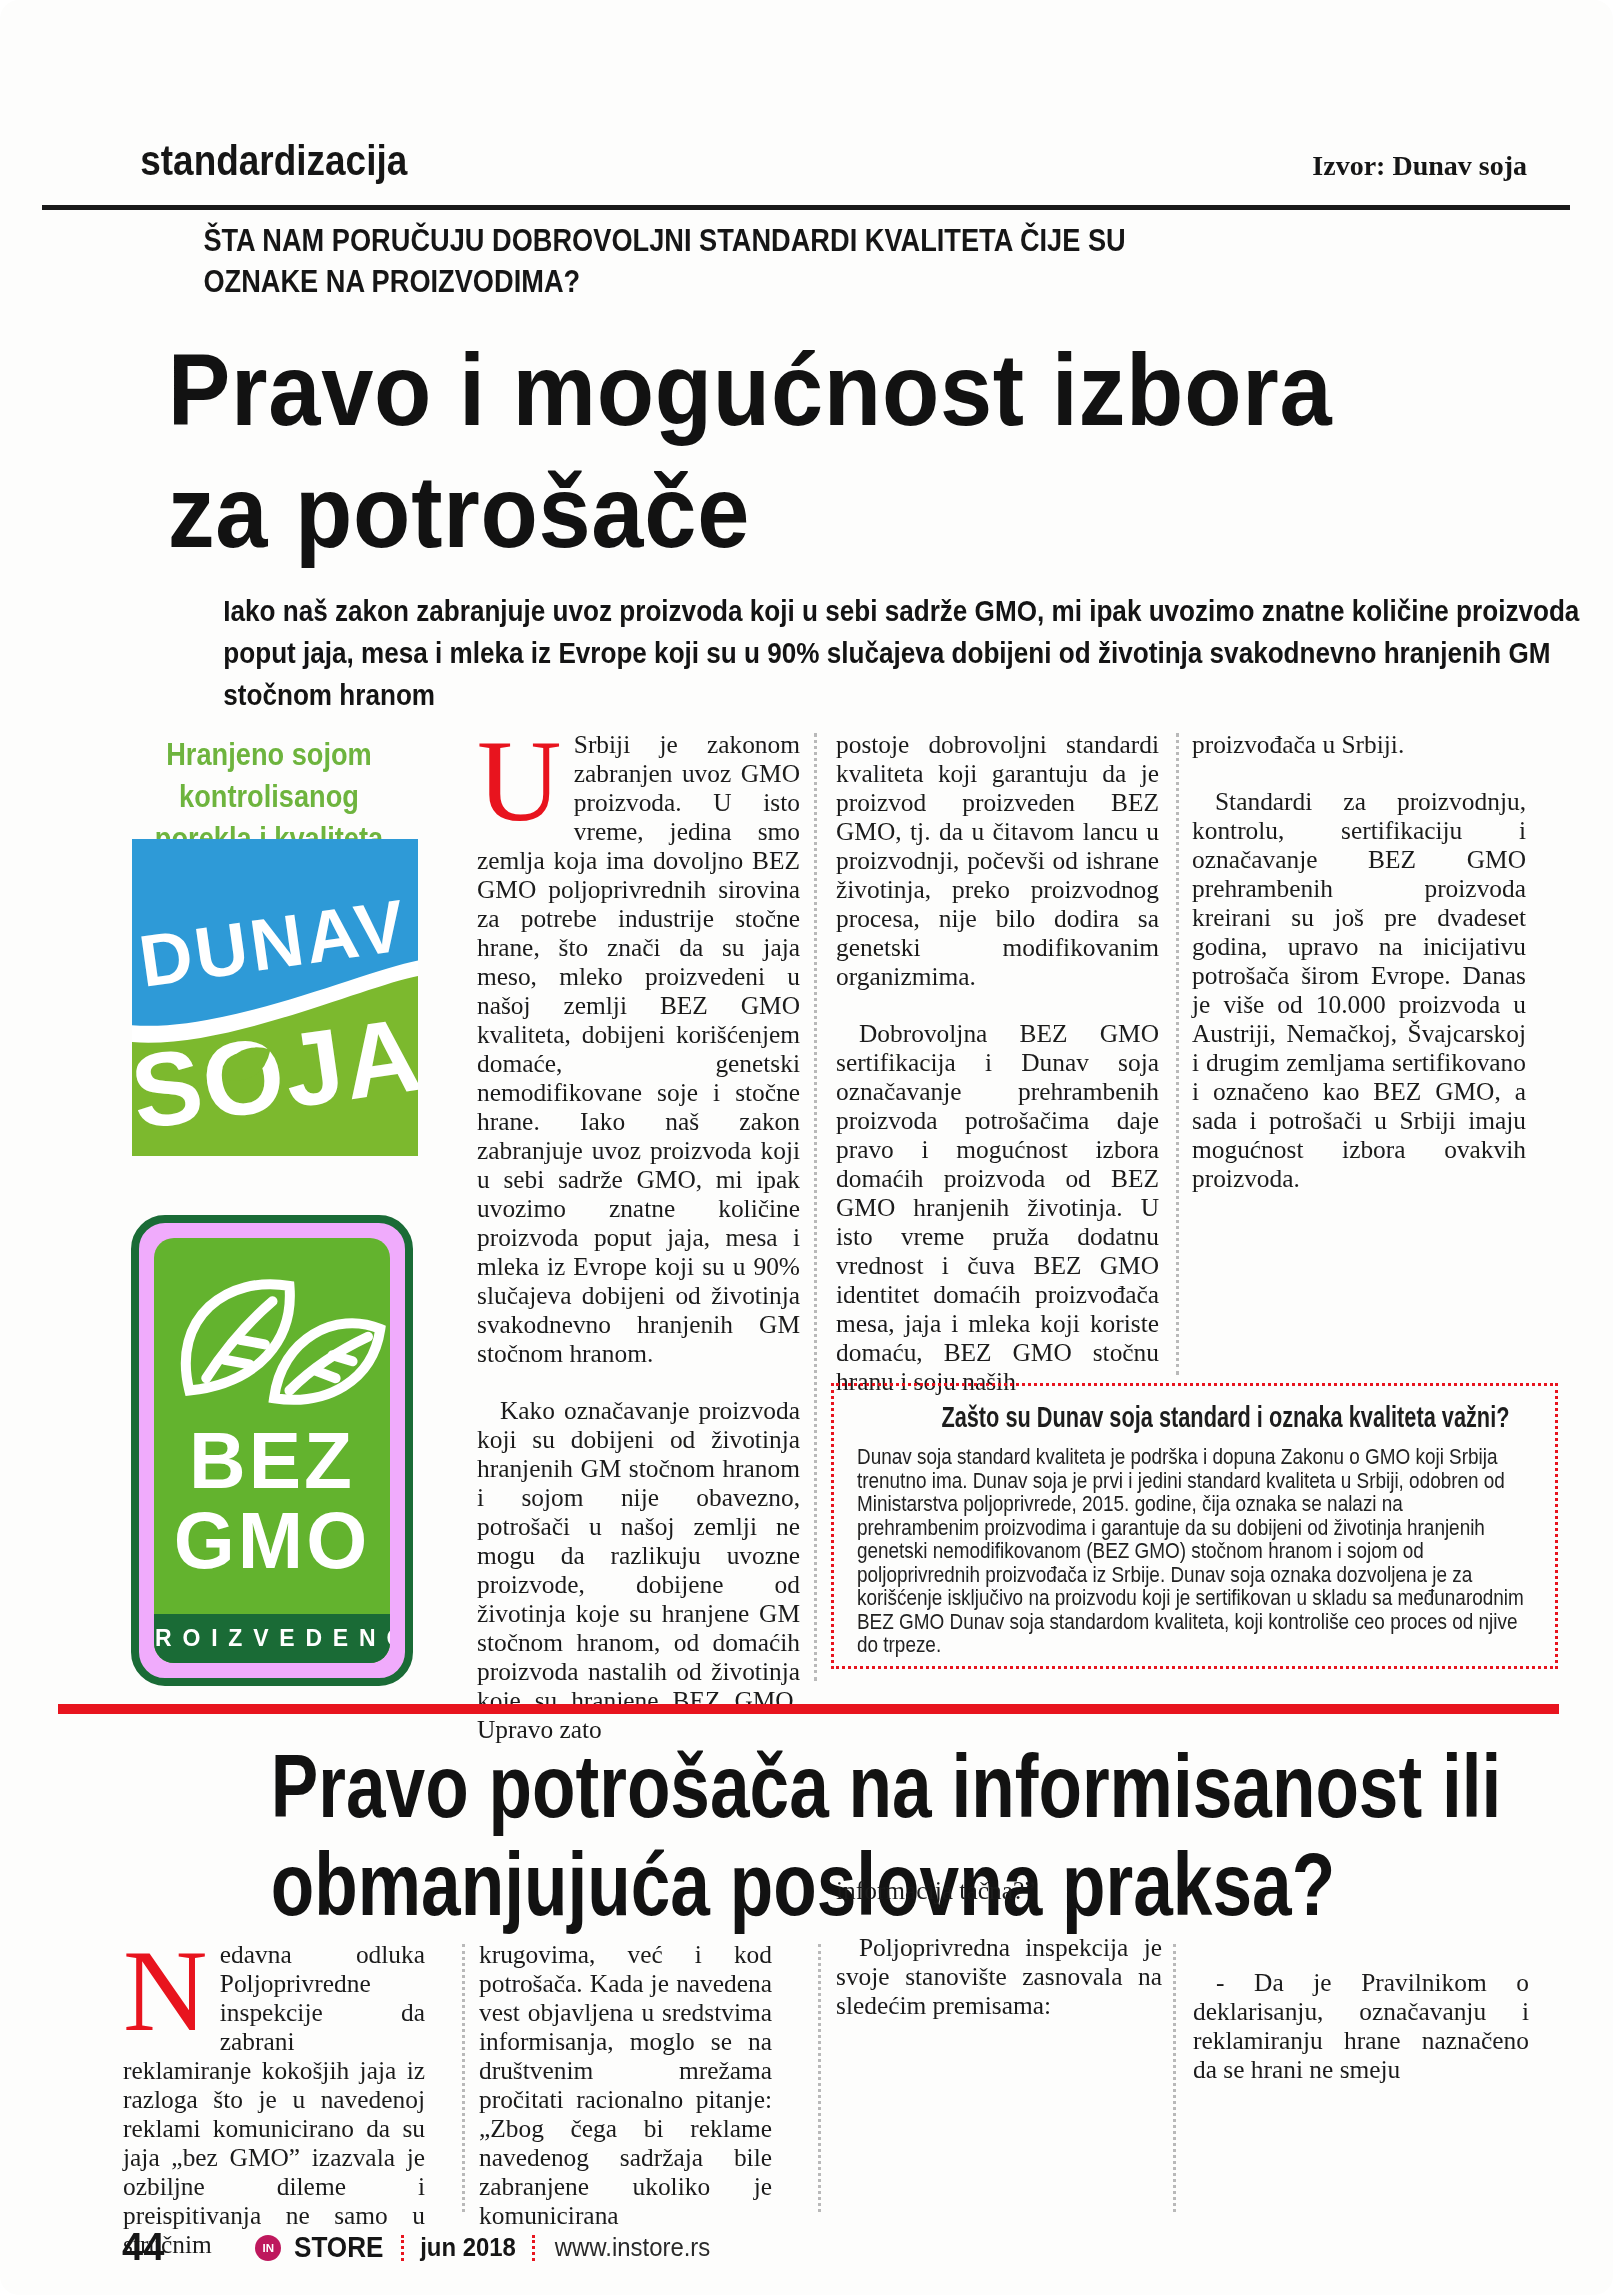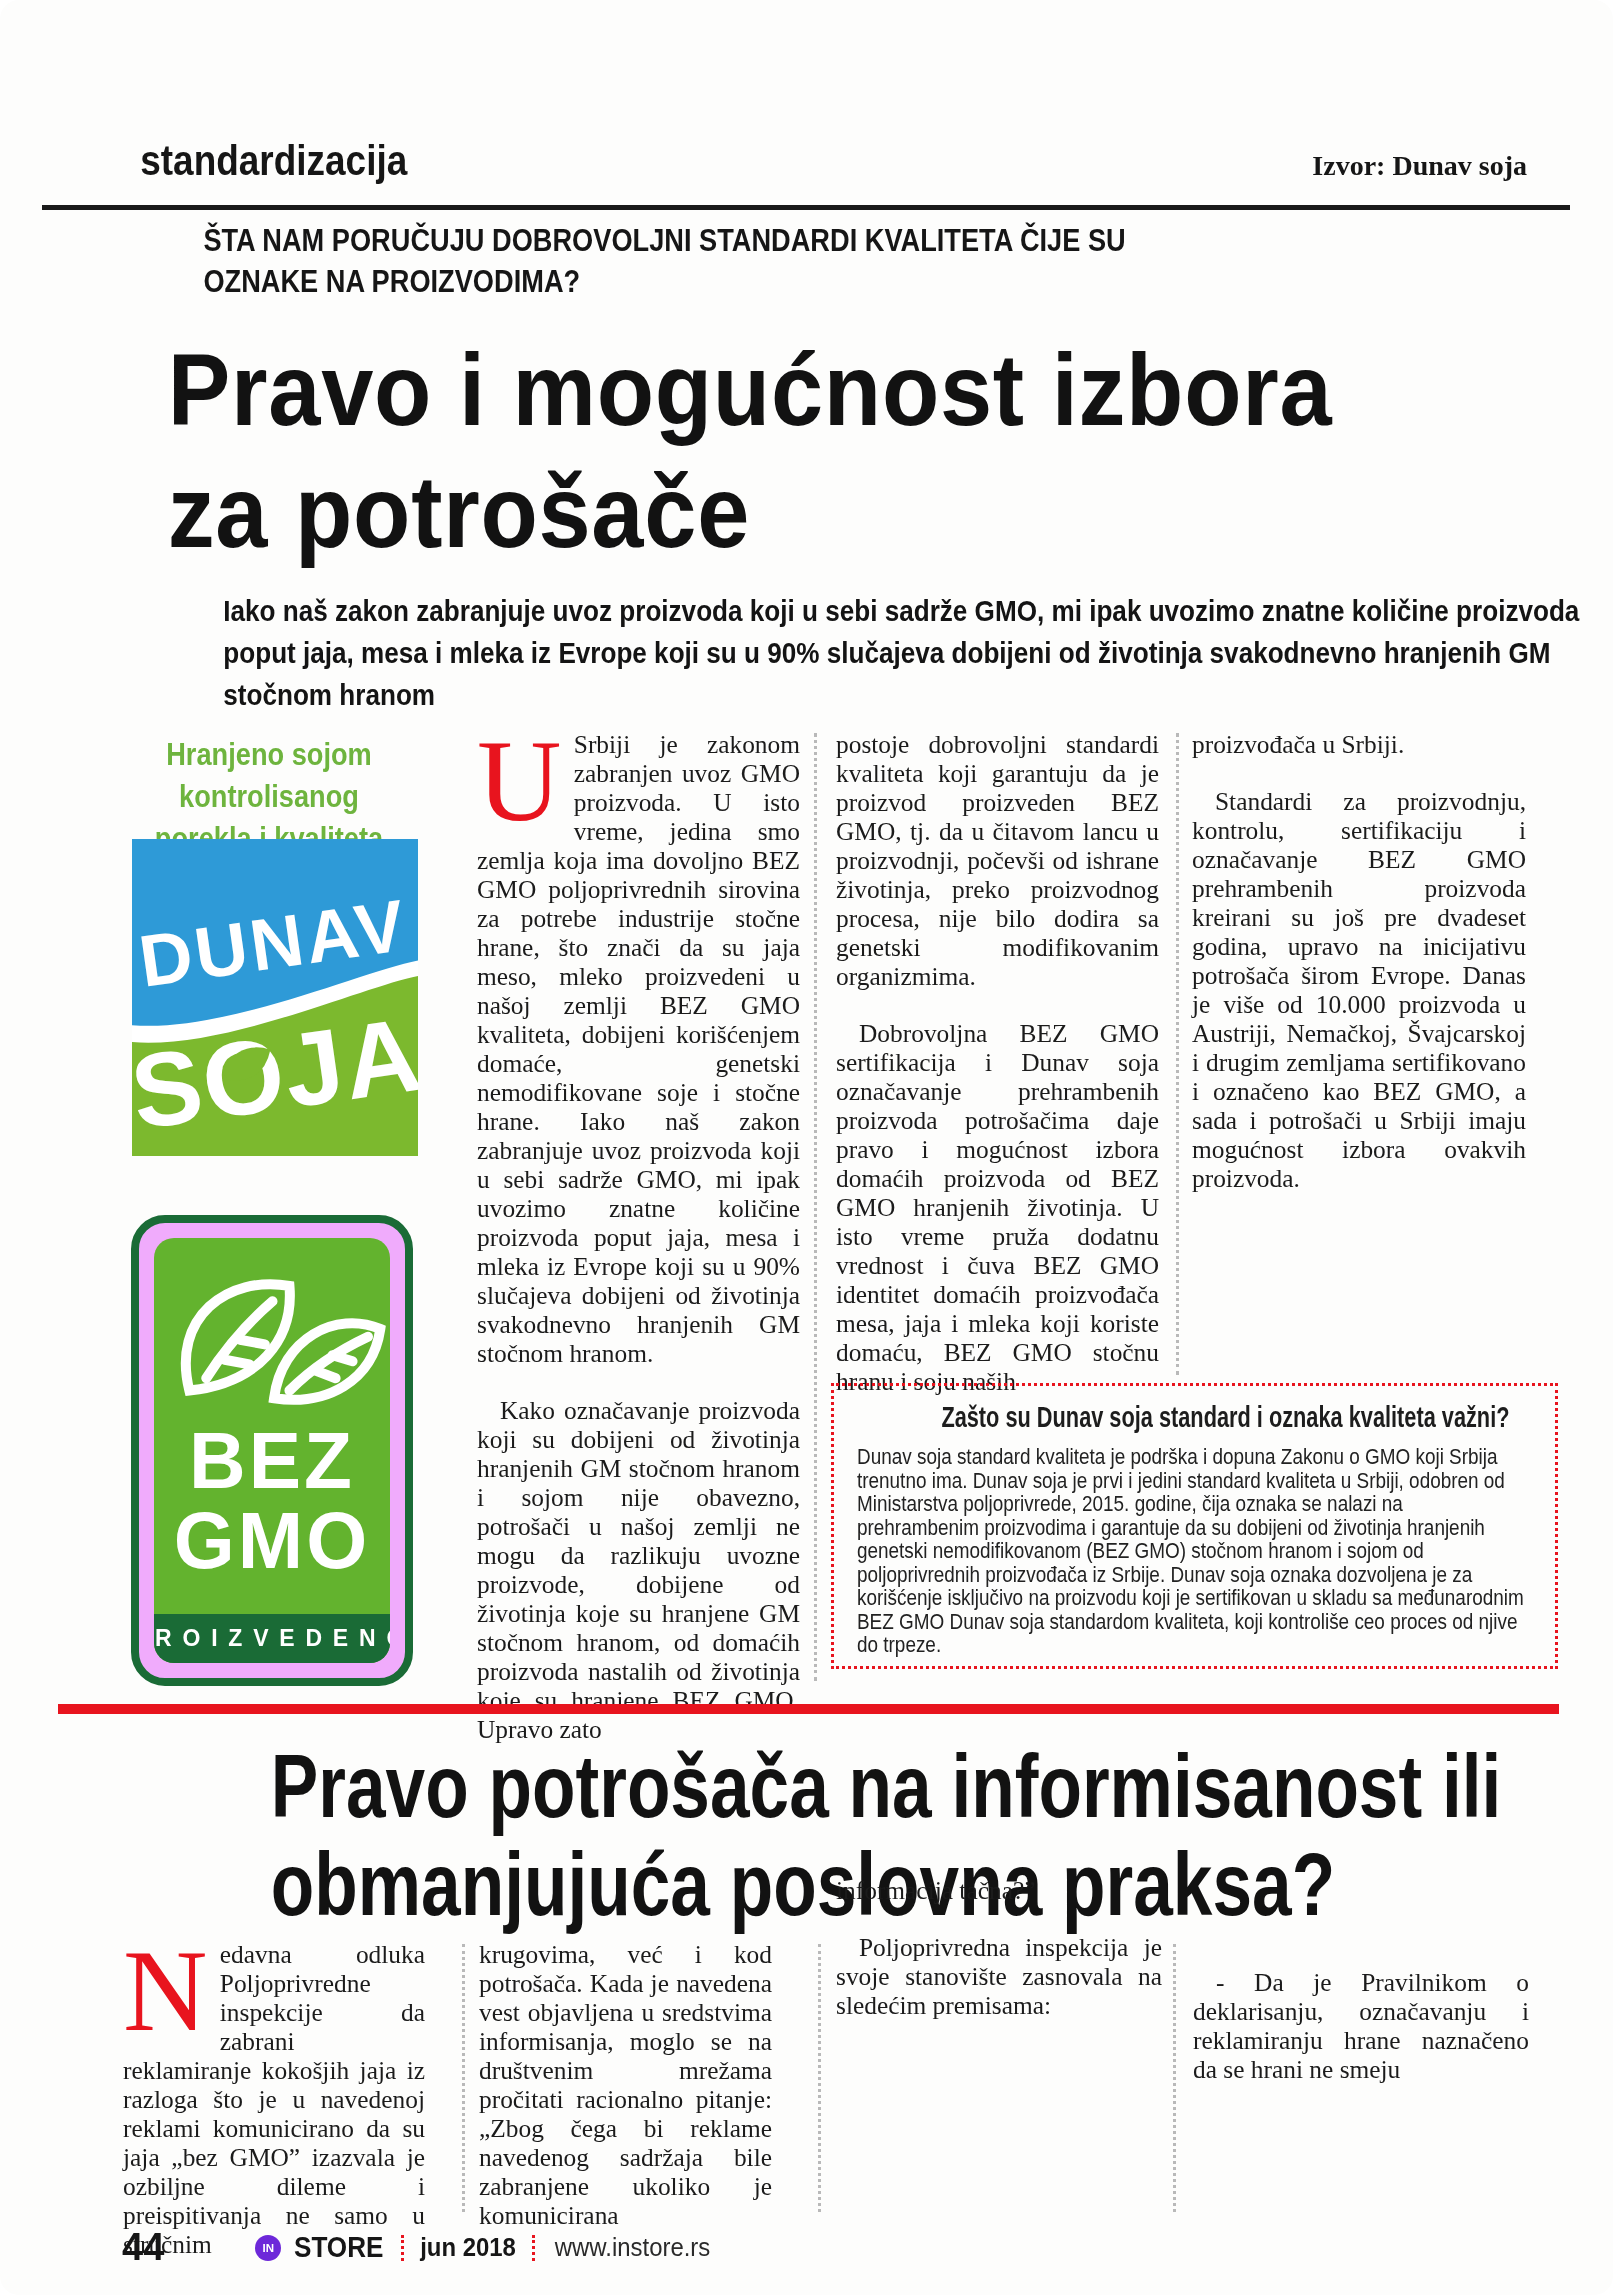--- a/index.html
+++ b/index.html
@@ -43,21 +43,21 @@
   .bcol1{left:123px;top:1940px;width:302px;}
   .bcol2{left:479px;top:1940px;width:293px;}
   .bcol3{left:836px;top:1876px;width:326px;}
   .bcol4{left:1193px;top:1940px;width:336px;}
   .bsep1{left:462px;top:1944px;height:268px;}
   .bsep2{left:818px;top:1944px;height:268px;}
   .bsep3{left:1173px;top:1944px;height:268px;}
   
   .footer{left:122px;top:2226px;display:flex;align-items:center;}
   .page-num{font-size:38px;font-weight:bold;margin-right:91px;}
-  .instore-circle{width:26px;height:26px;border-radius:50%;background:#6d28d9;color:#fff;display:flex;align-items:center;justify-content:center;font-size:11.5px;font-weight:bold;margin-right:7.7px;}
+  .instore-circle{width:26px;height:26px;border-radius:50%;background:#be185d;color:#fff;display:flex;align-items:center;justify-content:center;font-size:11.5px;font-weight:bold;margin-right:7.7px;}
   .brand{font-size:29px;font-weight:bold;letter-spacing:0;transform:scaleX(0.9);}
   .fsep{width:0;height:26px;border-left:3.1px dotted var(--red,#e8141e);margin:0 12.3px;}
   .issue{font-size:26px;font-weight:bold;transform:scaleX(0.92);}
   .website{font-size:26px;color:#2a2a2a;transform:scaleX(0.92);}
 </style>
 </head>
 <body>
 
 <div id="page" style="--red: #e8141e; --green_text: #6eb43e; --dunav_blue: #2e9ad7; --dunav_green: #7cb92e; --gmo_green: #63b32e; --gmo_dark: #1a6b36; --ink: #1b1b1b;">
 

